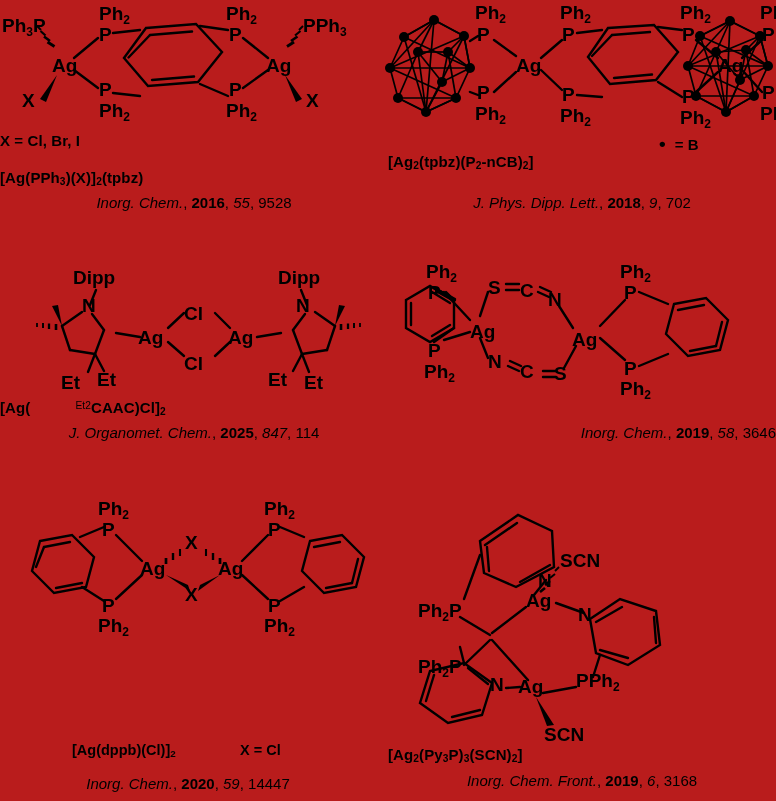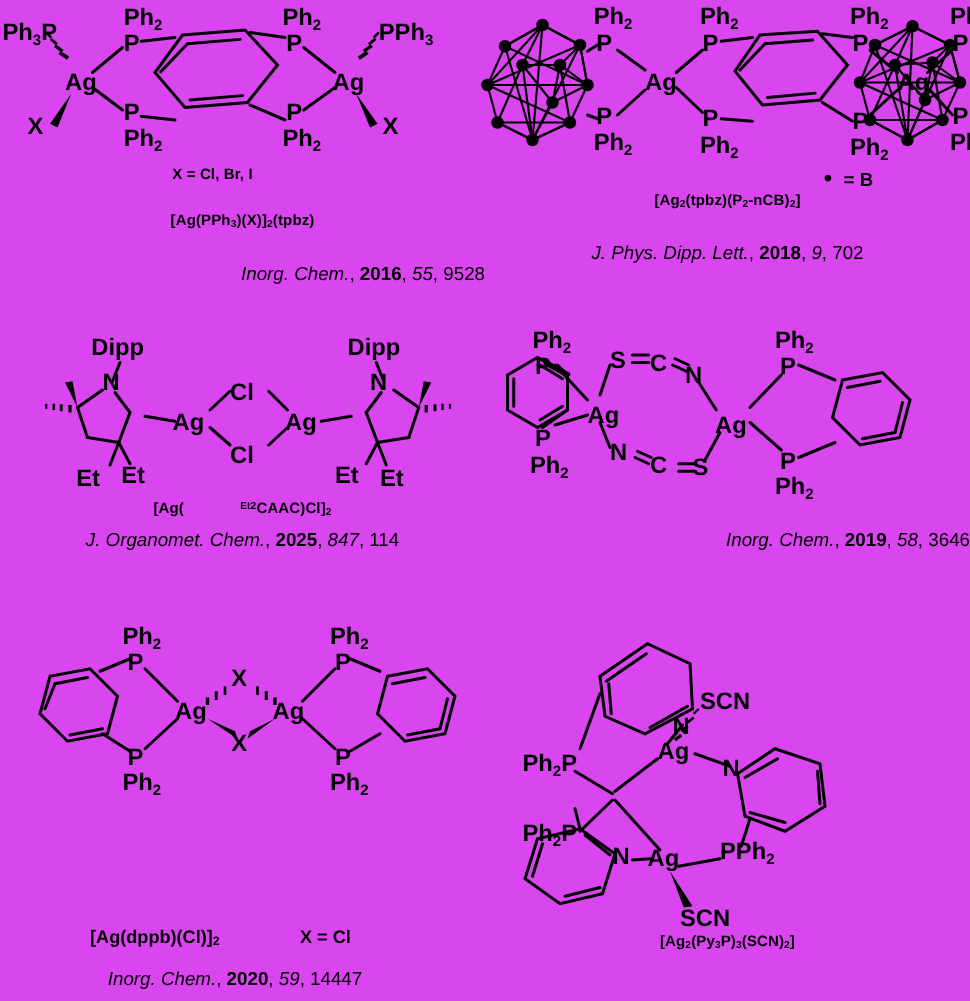--- a/index.html
+++ b/index.html
@@ -1,32 +1,32 @@
 <!DOCTYPE html>
 <html><head>
 <meta charset="utf-8">
 <style>
   html,body{margin:0;padding:0;background:#fff;}
   body{width:776px;height:801px;font-family:"Liberation Sans",sans-serif;color:#000;}
-  #page{position:relative;width:776px;height:801px;overflow:hidden;background:#d946ef;}
+  #page{position:relative;width:776px;height:801px;overflow:hidden;background:#b91c1c;}
   .panel{position:absolute;}
   svg{display:block;overflow:visible;}
   text{font-family:"Liberation Sans",sans-serif;font-weight:bold;fill:#000;}
   .atom{font-size:19px;font-weight:bold;}
   .sub{font-size:12px;font-weight:bold;}
-  .cap{position:absolute;text-align:center;font-weight:bold;font-size:12px;line-height:1.35;letter-spacing:.1px;}
+  .cap{position:absolute;font-weight:bold;font-size:15px;line-height:1.35;letter-spacing:.1px;}
   .cite{position:absolute;text-align:center;font-size:15px;line-height:1.35;}
   .cite i{font-style:italic;}
   .cite b{font-weight:bold;}
   .legend{position:absolute;font-weight:bold;font-size:15px;}
   .xlist{position:absolute;font-weight:bold;font-size:14.5px;line-height:1.56;white-space:pre;}
   .xlist .row{display:flex;margin-top:28px;}
   .xlist .c1{width:168px;}
   sub{font-size:.68em;vertical-align:-0.22em;font-weight:bold;}
-  sup{font-size:.68em;vertical-align:0.42em;font-weight:bold;padding-left:45px;}
+  sup{font-size:.68em;vertical-align:0.42em;font-weight:normal;padding-left:45px;}
 </style>
 </head>
 <body>
 
 <div id="page">
 
   <div class="panel" style="left:0;top:0;width:388px;height:140px;">
     <svg width="388" height="140" viewBox="0 0 388 140">
       <g stroke="#000" stroke-width="2.4" fill="none" stroke-linecap="round">
 
@@ -82,21 +82,21 @@
       <text class="atom" x="306" y="107">X</text>
     </svg>
   </div>
 
   <div class="cap" style="left:0;top:131px;width:340px;">
     <span>X = Cl, Br, I</span>
   </div>
   <div class="cap" style="left:0;top:168px;width:388px;">
     <span>[Ag(PPh<sub>3</sub>)(X)]<sub>2</sub>(tpbz)</span>
   </div>
-  <div class="cite" style="left:0;top:210px;width:388px;text-align:right;">
+  <div class="cite" style="left:0;top:193px;width:388px;">
     <i>Inorg. Chem.</i><span>, </span><b>2016</b><span>, </span><i>55</i><span>, </span><span>9528</span>
   </div>
 
   <div class="panel" style="left:382px;top:0;width:394px;height:140px;">
     <svg width="394" height="140" viewBox="0 0 394 140">
 
       <g stroke="#000" stroke-width="1.7" fill="none">
         <polyline points="8,68 22,37 52,20 82,36 88,68 74,98 44,112 16,98 8,68"></polyline>
         <line x1="22" y1="37" x2="52" y2="20"></line>
           <line x1="52" y1="20" x2="82" y2="36"></line>
@@ -518,14 +518,17 @@
       <text class="atom" x="188" y="192">PPh<tspan class="sub" dy="4">2</tspan></text>
       <text class="atom" x="130" y="198">Ag</text>
       <text class="atom" x="102" y="196">N</text>
       <text class="atom" x="156" y="246">SCN</text>
     </svg>
   </div>
 
   <div class="cap" style="left:388px;top:745px;width:388px;">
     <span>[Ag<sub>2</sub>(Py<sub>3</sub>P)<sub>3</sub>(SCN)<sub>2</sub>]</span>
   </div>
+  <div class="cite" style="left:388px;top:771px;width:388px;">
+    <i>Inorg. Chem. Front.</i><span>, </span><b>2019</b><span>, </span><i>6</i><span>, </span><span>3168</span>
+  </div>
 
 </div>
 
 </body></html>

